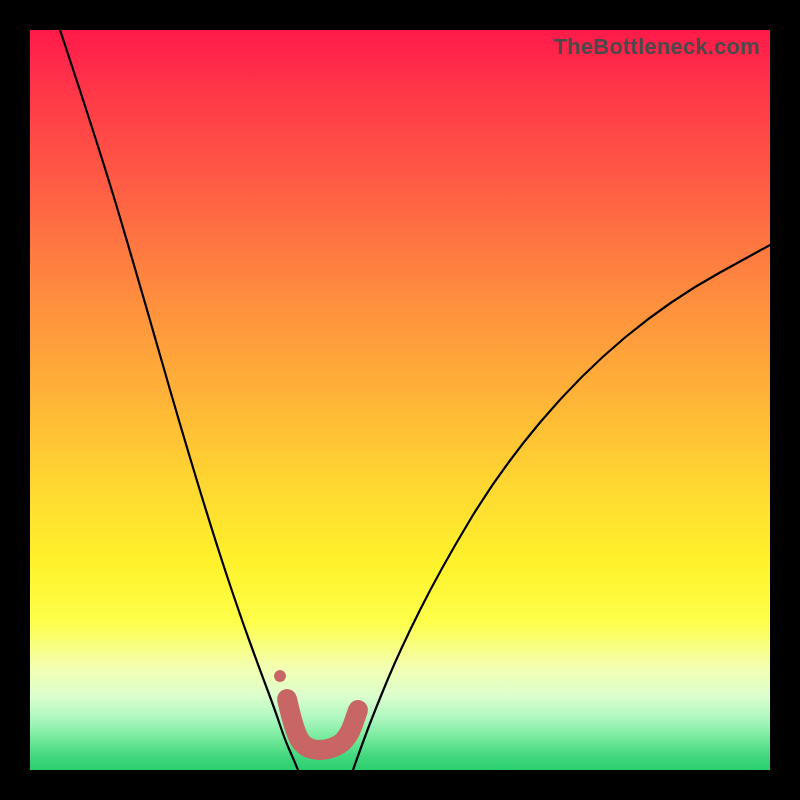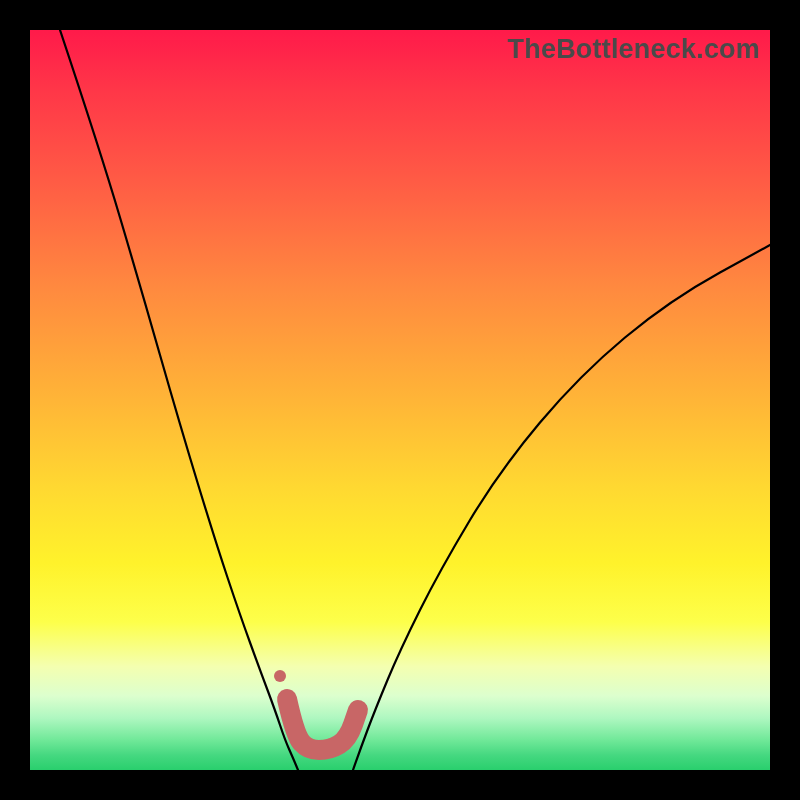--- a/index.html
+++ b/index.html
@@ -34,21 +34,21 @@
       #45d880 98%,
       #29cf6d 100%
     );
     overflow: hidden;
   }
   .watermark {
     position: absolute;
     top: 4px;
     right: 10px;
     color: #4a4a4a;
-    font-size: 27px;
+    font-size: 22px;
     font-weight: 600;
     letter-spacing: 0.2px;
     z-index: 10;
   }
   svg.plot {
     position: absolute;
     left: 0;
     top: 0;
     width: 740px;
     height: 740px;

